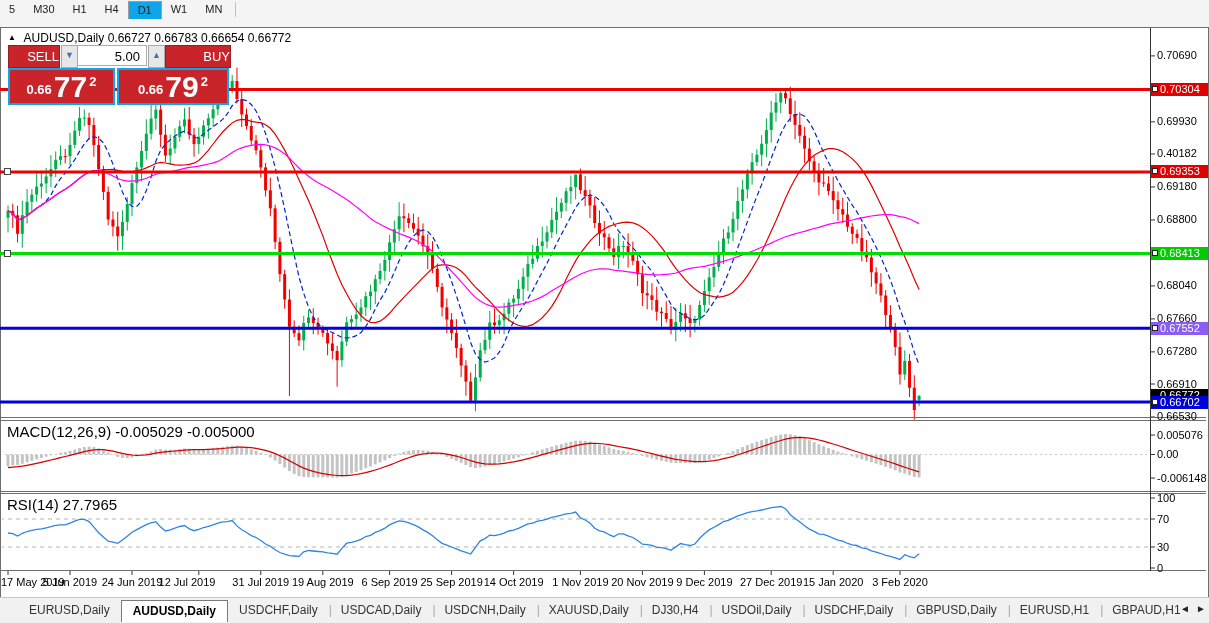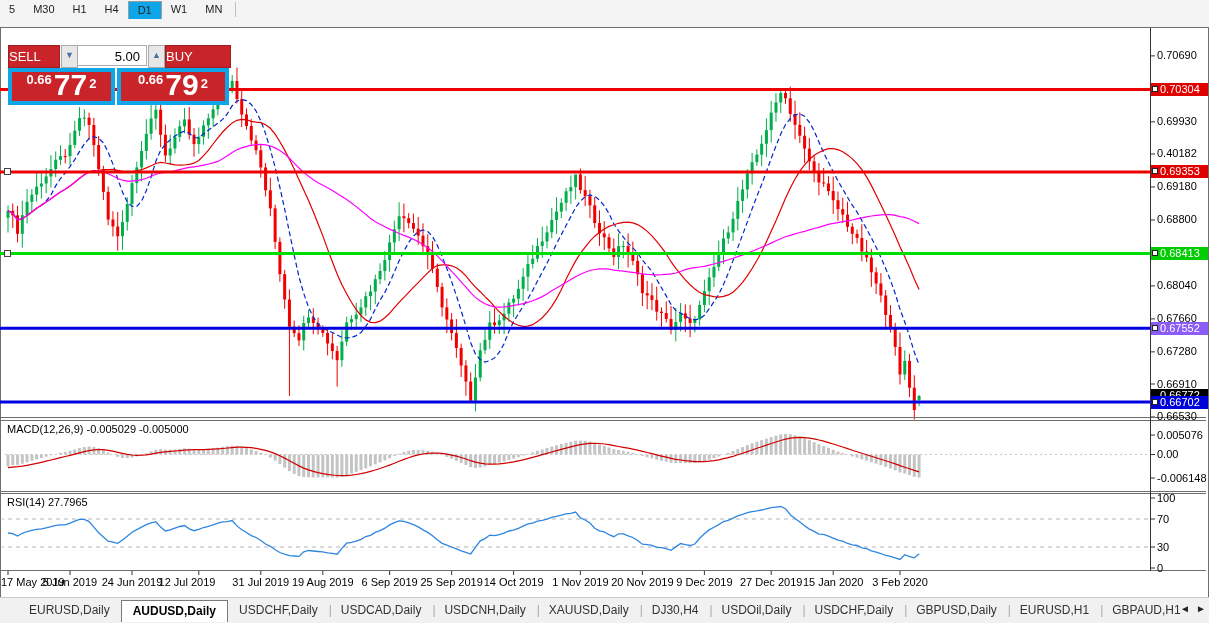--- a/index.html
+++ b/index.html
@@ -12,43 +12,43 @@
          vertical-align:top;margin-top:1px;cursor:default;}
   .tfbtn.active{background:#0ea5e9;border-left:1px solid #9c9c9c;border-right:1px solid #9c9c9c;
                 border-top:1px solid #9c9c9c;}
   .tfsep{display:inline-block;width:1px;height:15px;background:#bfbfbf;margin:2px 4px 0 4px;vertical-align:top;}
   
   #chartwin{left:0;top:27px;width:1207px;height:569px;background:#fff;border:1px solid #6e6e6e;}
   #chart-title{left:8px;top:31px;font-size:12px;color:#000;z-index:6;}
   #chart-title .tri{font-size:8px;vertical-align:2px;margin-right:5px;}
   
   .tw{z-index:7;}
-  .redbtn{background:#c8242a;border:1px solid #9e1b20;color:#fff;font-size:13px;text-align:left;}
+  .redbtn{background:#c8242a;border:1px solid #9e1b20;color:#fff;font-size:13px;text-align:right;}
   #tw-sell{left:8px;top:45px;width:50px;height:21px;line-height:21px;}
   #tw-buy{left:165px;top:45px;width:64px;height:21px;line-height:21px;}
   .spinbtn{background:#e7e7e7;border:1px solid #ababab;color:#4a6fa5;font-size:9px;text-align:center;line-height:19px;}
   #tw-dn{left:61px;top:45px;width:15px;height:21px;}
   #tw-val{left:77px;top:45px;width:70px;height:21px;line-height:21px;background:#fff;border:1px solid #ababab;
           font-size:13px;color:#000;text-align:right;padding-right:6px;box-sizing:border-box;}
   #tw-up{left:148px;top:45px;width:15px;height:21px;}
-  .pricebox{top:68px;height:37px;background:#c8242a;border:4px solid #0ea5e9;color:#fff;display:flex;
-            justify-content:center;padding-bottom:3px;box-sizing:border-box;}
+  .pricebox{top:68px;height:37px;background:#c8242a;border:2px solid #0ea5e9;color:#fff;display:flex;
+            align-items:flex-end;justify-content:center;padding-bottom:3px;box-sizing:border-box;}
   #pb-sell{left:8px;width:107px;}
   #pb-buy{left:117px;width:112px;}
   .pb-base{font-size:13px;font-weight:bold;margin:0 2px 3px 0;}
   .pb-big{font-size:30px;font-weight:bold;line-height:26px;}
   .pb-sup{font-size:13px;font-weight:bold;align-self:flex-start;margin:4px 0 0 2px;}
   
   .vaxis{left:1150px;width:1px;background:#333;z-index:2;}
   .pdiv{left:1px;width:1205px;z-index:2;}
   .ticklbl{left:1157px;width:32px;height:13px;font-size:11px;color:#000;line-height:13px;z-index:3;}
   .badge{left:1151px;width:57px;height:13px;font-size:11px;line-height:13px;color:#fff;z-index:4;
          padding-left:9px;box-sizing:border-box;}
   .badge .sq{position:absolute;left:1px;top:3px;width:6px;height:6px;background:#fff;border:1px solid #222;box-sizing:border-box;}
-  .panlbl{font-size:11px;color:#000;z-index:3;}
+  .panlbl{font-size:15px;color:#000;z-index:3;}
   .datelbl{top:576px;width:74px;font-size:11px;color:#000;text-align:center;z-index:3;}
   .handle{width:7px;height:7px;background:#fff;border:1px solid #444;box-sizing:border-box;z-index:3;}
   
   #tabbar{left:0;top:597px;width:1209px;height:26px;background:#f1f1f1;border-top:1px solid #c9c9c9;}
   .tab{display:inline-block;height:20px;line-height:20px;padding:0 11px;font-size:12px;color:#333;
        margin-top:2px;vertical-align:top;cursor:default;}
   .tab.active{background:#fff;border:1px solid #7a7a7a;border-bottom:none;font-weight:bold;color:#000;height:21px;}
   .tabsep{display:inline-block;width:1px;color:#aaa;font-size:12px;vertical-align:top;line-height:20px;margin-top:2px;}
   .tabarrow{top:603px;font-size:10px;color:#222;z-index:3;}
   svg{position:absolute;left:0;top:0;pointer-events:none;z-index:1;}
@@ -698,20 +698,28 @@
       <line x1="451.60999999999996" y1="571" x2="451.60999999999996" y2="575" stroke="#333"></line>
       <line x1="513.6199999999999" y1="571" x2="513.6199999999999" y2="575" stroke="#333"></line>
       <line x1="580.4" y1="571" x2="580.4" y2="575" stroke="#333"></line>
       <line x1="642.41" y1="571" x2="642.41" y2="575" stroke="#333"></line>
       <line x1="704.42" y1="571" x2="704.42" y2="575" stroke="#333"></line>
       <line x1="771.1999999999999" y1="571" x2="771.1999999999999" y2="575" stroke="#333"></line>
       <line x1="833.2099999999999" y1="571" x2="833.2099999999999" y2="575" stroke="#333"></line>
       <line x1="899.9899999999999" y1="571" x2="899.9899999999999" y2="575" stroke="#333"></line>
     </svg>
 
+  <div id="chart-title" class="abs">
+    <span class="tri">▲</span>
+    <span>AUDUSD,Daily</span>
+    <span>0.66727</span>
+    <span>0.66783</span>
+    <span>0.66654</span>
+    <span>0.66772</span>
+  </div>
 
   <div id="tw-sell" class="abs tw redbtn">SELL</div>
   <div id="tw-dn" class="abs tw spinbtn">
     <span>▼</span>
   </div>
   <div id="tw-val" class="abs tw">5.00</div>
   <div id="tw-up" class="abs tw spinbtn">
     <span>▲</span>
   </div>
   <div id="tw-buy" class="abs tw redbtn">BUY</div>

